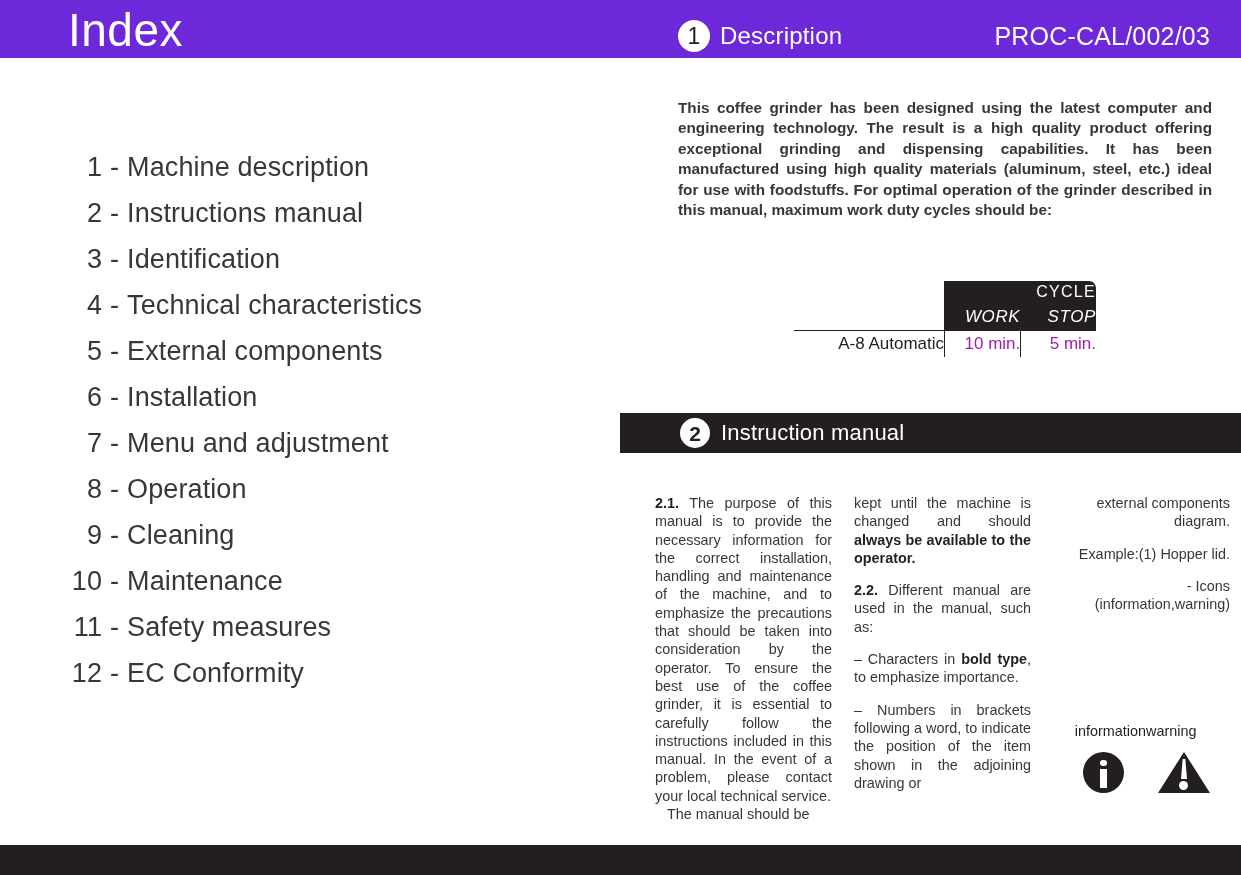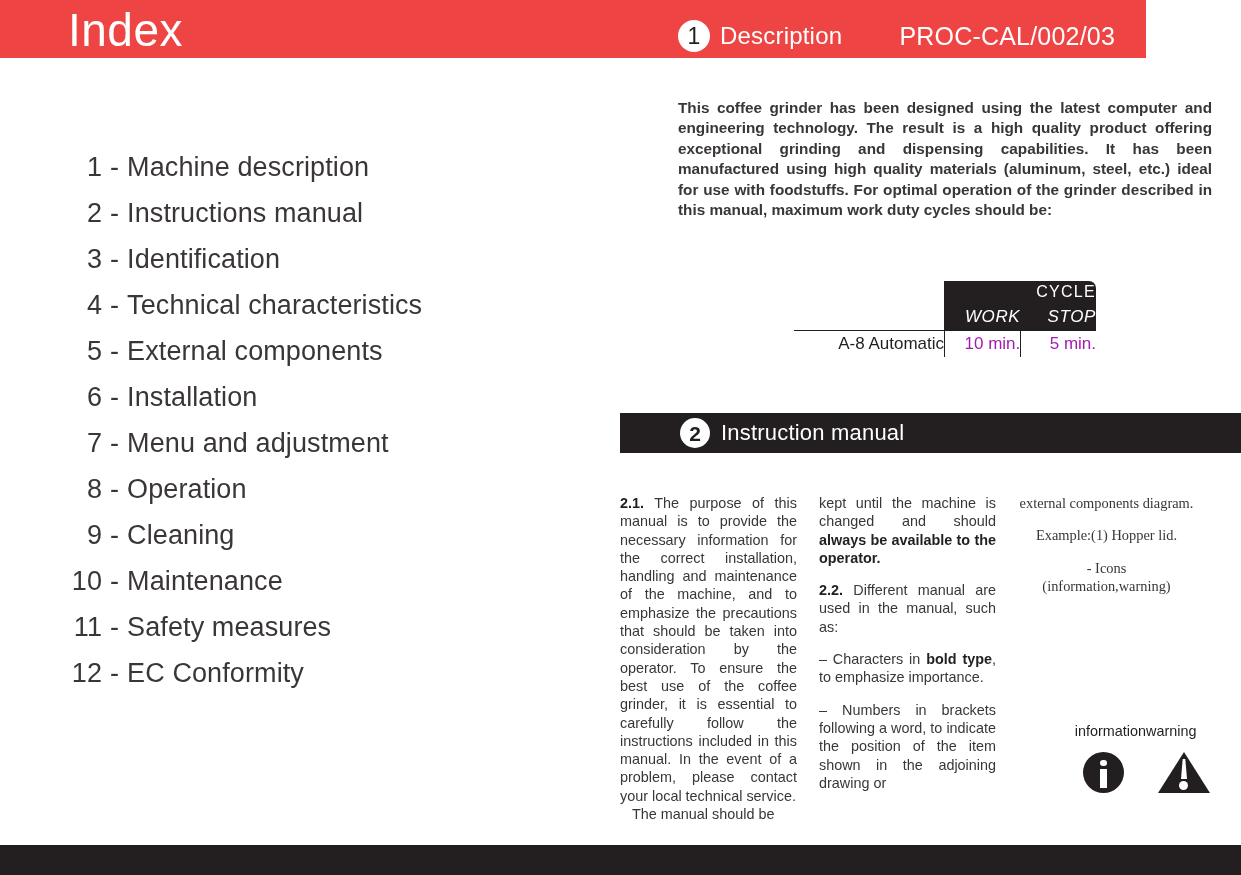--- a/index.html
+++ b/index.html
@@ -15,23 +15,23 @@
     position: relative;
     overflow: hidden;
     -webkit-font-smoothing: antialiased;
   }
 
   
   .top-bar {
     position: absolute;
     left: 0;
     top: 0;
-    width: 1146px;
+    width: 1241px;
     height: 58px;
-    background: #ef4444;
+    background: #6d28d9;
   }
   .page-title {
     position: absolute;
     left: 68px;
     top: 4px;
     font-size: 46px;
     font-weight: 300;
     letter-spacing: 0.5px;
     color: #ffffff;
     line-height: 52px;
@@ -216,42 +216,42 @@
     font-size: 22px;
     font-weight: 300;
     color: #ffffff;
     margin-left: 11px;
     letter-spacing: 0.2px;
   }
 
   
   .cols {
     position: absolute;
-    left: 620px;
+    left: 655px;
     top: 494px;
     width: 575px;
     display: flex;
     gap: 22px;
   }
   .col {
     width: 177px;
     flex: 0 0 auto;
   }
   .col p {
     margin: 0 0 14px 0;
     font-size: 14.4px;
     line-height: 18.3px;
     text-align: justify;
     color: #3a3637;
     font-weight: 400;
   }
   .col p.nomargin { margin-bottom: 0; }
   .col p.indent { text-indent: 12px; }
   .col b { font-weight: 700; color: #231f20; }
-  .col-3 p { text-align: center; font-family: Liberation Serif, serif; }
+  .col-3 p { text-align: right; }
 
   
   .icon-legend {
     position: absolute;
     left: 1062px;
     top: 723px;
     width: 160px;
   }
   .icon-legend-labels {
     display: flex;

